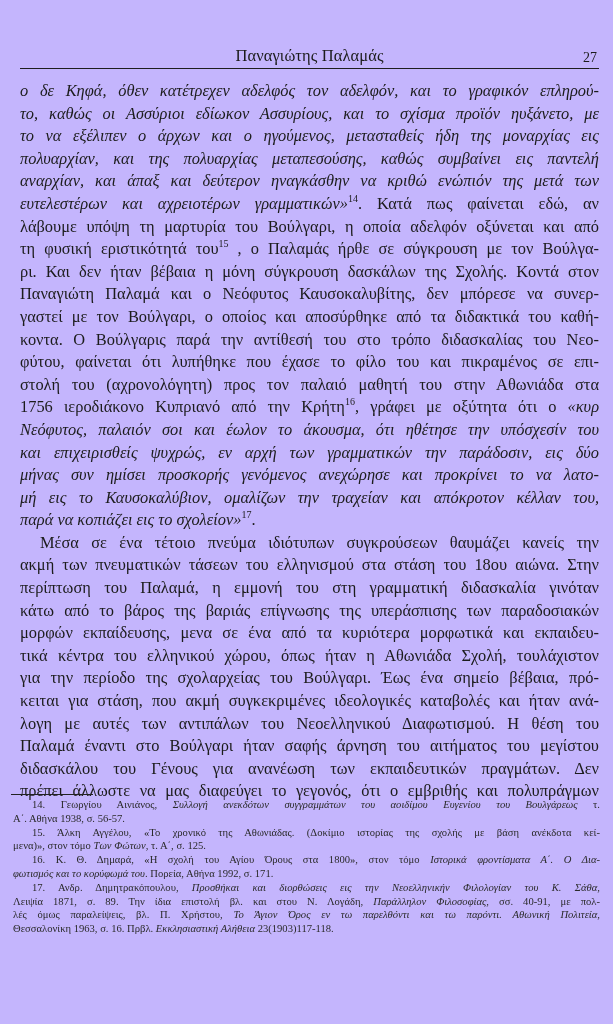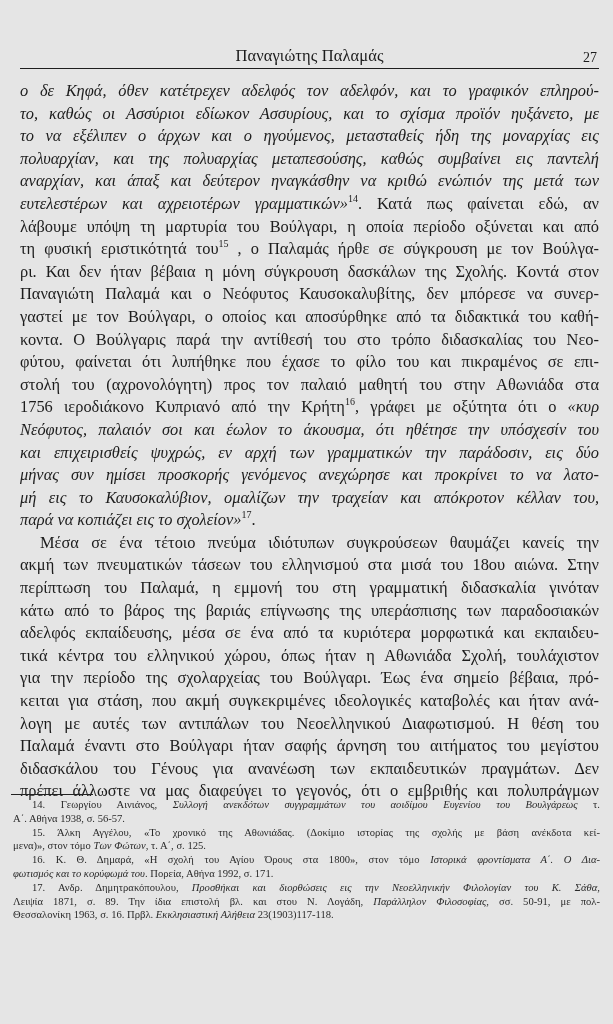--- a/index.html
+++ b/index.html
@@ -12,21 +12,21 @@
     height: 1024px;
     position: relative;
     overflow: hidden;
     color: #1c1c1c;
     font-family: "Liberation Serif", "DejaVu Serif", serif;
   }
   .page {
     position: absolute;
     left: 0; top: 0;
     width: 613px; height: 1024px;
-    background: #e5e5e5;
+    background: #c4b5fd;
   }
   
   .running-head {
     position: absolute;
     left: 20px;
     width: 579px;
     top: 46px;
     height: 22px;
   }
   .running-head .title {
@@ -123,41 +123,41 @@
   <div class="head-rule"></div>
 
   <div class="body-text">
     <div id="para1">
         <span class="line"><span class="it">ο δε Κηφά, όθεν κατέτρεχεν αδελφός τον αδελφόν, και το γραφικόν επληρού-</span></span>
         <span class="line"><span class="it">το, καθώς οι Ασσύριοι εδίωκον Ασσυρίους, και το σχίσμα προϊόν ηυξάνετο, με</span></span>
         <span class="line"><span class="it">το να εξέλιπεν ο άρχων και ο ηγούμενος, μετασταθείς ήδη της μοναρχίας εις</span></span>
         <span class="line"><span class="it">πολυαρχίαν, και της πολυαρχίας μεταπεσούσης, καθώς συμβαίνει εις παντελή</span></span>
         <span class="line"><span class="it">αναρχίαν, και  άπαξ και δεύτερον ηναγκάσθην να κριθώ ενώπιόν της μετά των</span></span>
         <span class="line"><span class="it">ευτελεστέρων και αχρειοτέρων γραμματικών»</span><sup class="fn">14</sup><span>. Κατά πως φαίνεται εδώ, αν</span></span>
-        <span class="line"><span>λάβουμε υπόψη τη μαρτυρία του Βούλγαρι, η οποία περίοδο οξύνεται και από</span></span>
+        <span class="line"><span>λάβουμε υπόψη τη μαρτυρία του Βούλγαρι, η οποία αδελφόν οξύνεται και από</span></span>
         <span class="line"><span>τη φυσική εριστικότητά του</span><sup class="fn">15</sup><span> , ο Παλαμάς ήρθε σε σύγκρουση με τον Βούλγα-</span></span>
         <span class="line"><span>ρι. Και δεν ήταν βέβαια η μόνη σύγκρουση δασκάλων της Σχολής. Κοντά στον</span></span>
         <span class="line"><span>Παναγιώτη Παλαμά και ο Νεόφυτος Καυσοκαλυβίτης, δεν μπόρεσε να συνερ-</span></span>
         <span class="line"><span>γαστεί με τον Βούλγαρι, ο οποίος και αποσύρθηκε από τα διδακτικά του καθή-</span></span>
         <span class="line"><span>κοντα. Ο Βούλγαρις παρά την αντίθεσή του στο τρόπο διδασκαλίας του Νεο-</span></span>
         <span class="line"><span>φύτου, φαίνεται ότι λυπήθηκε που έχασε το φίλο του και πικραμένος σε επι-</span></span>
         <span class="line"><span>στολή του (αχρονολόγητη) προς τον παλαιό μαθητή του στην Αθωνιάδα στα</span></span>
         <span class="line"><span>1756 ιεροδιάκονο Κυπριανό από την Κρήτη</span><sup class="fn">16</sup><span>, γράφει με οξύτητα ότι ο </span><span class="it">«κυρ</span></span>
         <span class="line"><span class="it">Νεόφυτος, παλαιόν σοι και έωλον το άκουσμα, ότι ηθέτησε την υπόσχεσίν του</span></span>
         <span class="line"><span class="it">και επιχειρισθείς ψυχρώς, εν αρχή των γραμματικών την παράδοσιν, εις δύο</span></span>
         <span class="line"><span class="it">μήνας συν ημίσει προσκορής γενόμενος ανεχώρησε και προκρίνει το να λατο-</span></span>
         <span class="line"><span class="it">μή εις το Καυσοκαλύβιον, ομαλίζων την τραχείαν και απόκροτον κέλλαν του,</span></span>
         <span class="line last"><span class="it">παρά να κοπιάζει εις το σχολείον»</span><sup class="fn">17</sup><span>.</span></span>
       </div>
     <div id="para2">
         <span class="line indent">Μέσα σε ένα τέτοιο πνεύμα ιδιότυπων συγκρούσεων θαυμάζει κανείς την</span>
-        <span class="line">ακμή των πνευματικών τάσεων του ελληνισμού στα μισά του 18ου αιώνα. Στην</span>
+        <span class="line">ακμή των πνευματικών τάσεων του ελληνισμού στα στάση του 18ου αιώνα. Στην</span>
         <span class="line">περίπτωση του Παλαμά, η εμμονή του στη γραμματική διδασκαλία γινόταν</span>
         <span class="line">κάτω από το βάρος της βαριάς επίγνωσης της υπεράσπισης των παραδοσιακών</span>
-        <span class="line">αδελφός εκπαίδευσης, μέσα σε ένα από τα κυριότερα μορφωτικά και εκπαιδευ-</span>
+        <span class="line">μορφών εκπαίδευσης, μενα σε ένα από τα κυριότερα μορφωτικά και εκπαιδευ-</span>
         <span class="line">τικά κέντρα του ελληνικού χώρου, όπως ήταν η Αθωνιάδα Σχολή, τουλάχιστον</span>
         <span class="line">για την περίοδο της σχολαρχείας του Βούλγαρι. Έως ένα σημείο βέβαια, πρό-</span>
         <span class="line">κειται για στάση, που ακμή συγκεκριμένες ιδεολογικές καταβολές και ήταν ανά-</span>
         <span class="line">λογη με αυτές των αντιπάλων του Νεοελληνικού Διαφωτισμού. Η θέση του</span>
         <span class="line">Παλαμά έναντι στο Βούλγαρι ήταν σαφής άρνηση του αιτήματος του μεγίστου</span>
         <span class="line">διδασκάλου του Γένους για ανανέωση των εκπαιδευτικών πραγμάτων. Δεν</span>
         <span class="line">πρέπει άλλωστε να μας διαφεύγει το γεγονός, ότι ο εμβριθής και πολυπράγμων</span>
       </div>
   </div>
 
@@ -170,18 +170,19 @@
       <div>
         <span class="fline first"><span>15. Άλκη Αγγέλου, «Το χρονικό της Αθωνιάδας. (Δοκίμιο ιστορίας της σχολής με βάση ανέκδοτα κεί-</span></span>
         <span class="fline last"><span>μενα)», στον τόμο </span><span class="it">Των Φώτων</span><span>, τ. Α΄, σ. 125.</span></span>
       </div>
       <div>
         <span class="fline first"><span>16. Κ. Θ. Δημαρά, «Η σχολή του Αγίου Όρους στα 1800», στον τόμο </span><span class="it">Ιστορικά φροντίσματα Α΄. Ο Δια-</span></span>
         <span class="fline last"><span class="it">φωτισμός και το κορύφωμά του</span><span>. Πορεία, Αθήνα 1992, σ. 171.</span></span>
       </div>
       <div>
         <span class="fline first"><span>17. Ανδρ. Δημητρακόπουλου, </span><span class="it">Προσθήκαι και διορθώσεις εις την Νεοελληνικήν Φιλολογίαν του Κ. Σάθα</span><span>,</span></span>
-        <span class="fline"><span>Λειψία 1871, σ. 89. Την ίδια επιστολή βλ. και στου Ν. Λογάδη, </span><span class="it">Παράλληλον Φιλοσοφίας</span><span>, σσ. 50-91, με πολ-</span></span>
+        <span class="fline"><span>Λειψία 1871, σ. 89. Την ίδια επιστολή βλ. και στου Ν. Λογάδη, </span><span class="it">Παράλληλον Φιλοσοφίας</span><span>, σσ. 40-91, με πολ-</span></span>
+        <span class="fline"><span>λές όμως παραλείψεις, βλ. Π. Χρήστου, </span><span class="it">Το Άγιον Όρος εν τω παρελθόντι και τω παρόντι. Αθωνική Πολιτεία</span><span>,</span></span>
         <span class="fline last"><span>Θεσσαλονίκη 1963, σ. 16. Πρβλ. </span><span class="it">Εκκλησιαστική Αλήθεια</span><span>  23(1903)117-118.</span></span>
       </div>
     </div>
 
 </div>
 
 </body></html>

